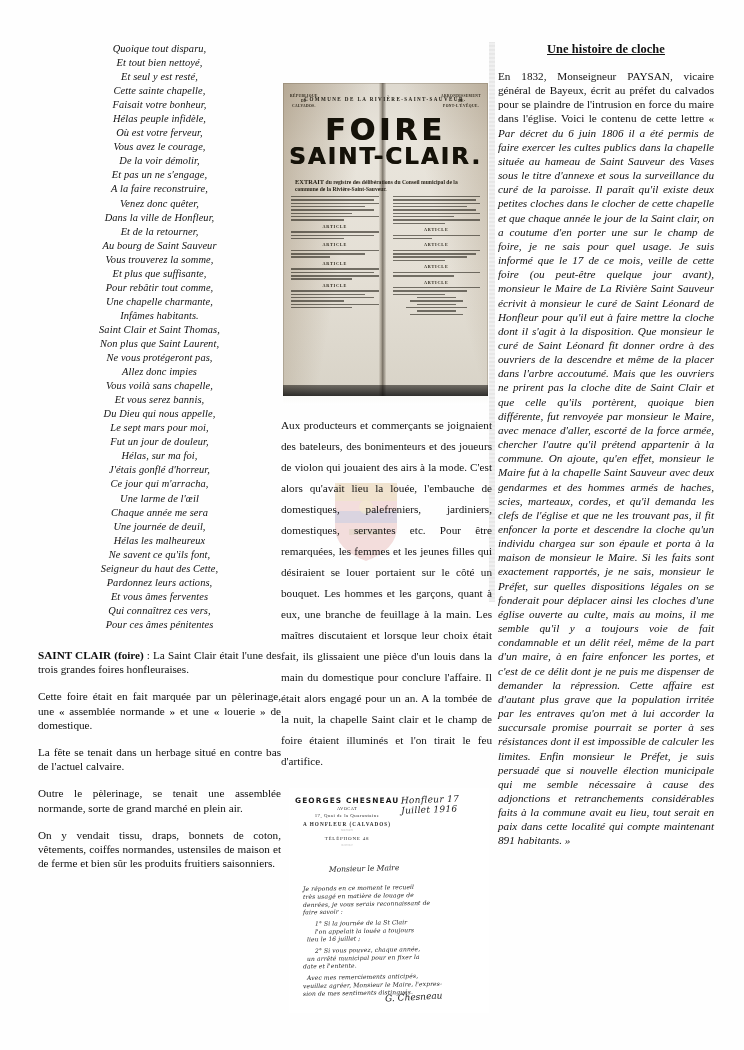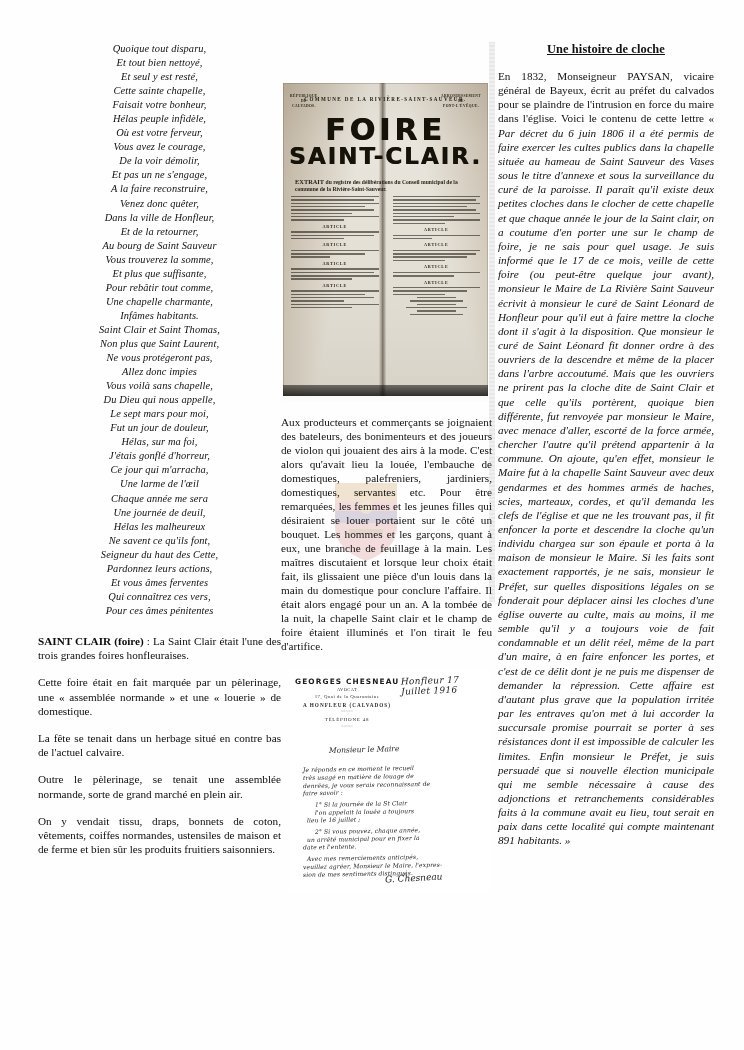--- a/index.html
+++ b/index.html
@@ -157,21 +157,21 @@
     letter-spacing: 0.8px;
     color: #241f14;
     margin: 3px 0 2.5px;
   }
   .p-sig { text-align: center; }
   .p-sig .pl { margin-left: auto; margin-right: auto; }
 
   .midprose {
     text-align: justify;
     font-size: 11.2px;
-    line-height: 14px;
+    line-height: 21px;
     margin: 0;
     position: relative;
     z-index: 2;
   }
   .mid-textwrap { position: relative; }
   .watermark {
     position: absolute;
     left: 48px; top: 62px;
     width: 74px; height: 86px;
     opacity: 0.30;
@@ -285,20 +285,21 @@
       <div>Vous trouverez la somme,</div>
       <div>Et plus que suffisante,</div>
       <div>Pour rebâtir tout comme,</div>
       <div>Une chapelle charmante,</div>
       <div>Infâmes habitants.</div>
       <div>Saint Clair et Saint Thomas,</div>
       <div>Non plus que Saint Laurent,</div>
       <div>Ne vous protégeront pas,</div>
       <div>Allez donc impies</div>
       <div>Vous voilà sans chapelle,</div>
+      <div>Et vous serez bannis,</div>
       <div>Du Dieu qui nous appelle,</div>
       <div>Le sept mars pour moi,</div>
       <div>Fut un jour de douleur,</div>
       <div>Hélas, sur ma foi,</div>
       <div>J'étais gonflé d'horreur,</div>
       <div>Ce jour qui m'arracha,</div>
       <div>Une larme de l'œil</div>
       <div>Chaque année me sera</div>
       <div>Une journée de deuil,</div>
       <div>Hélas les malheureux</div>

